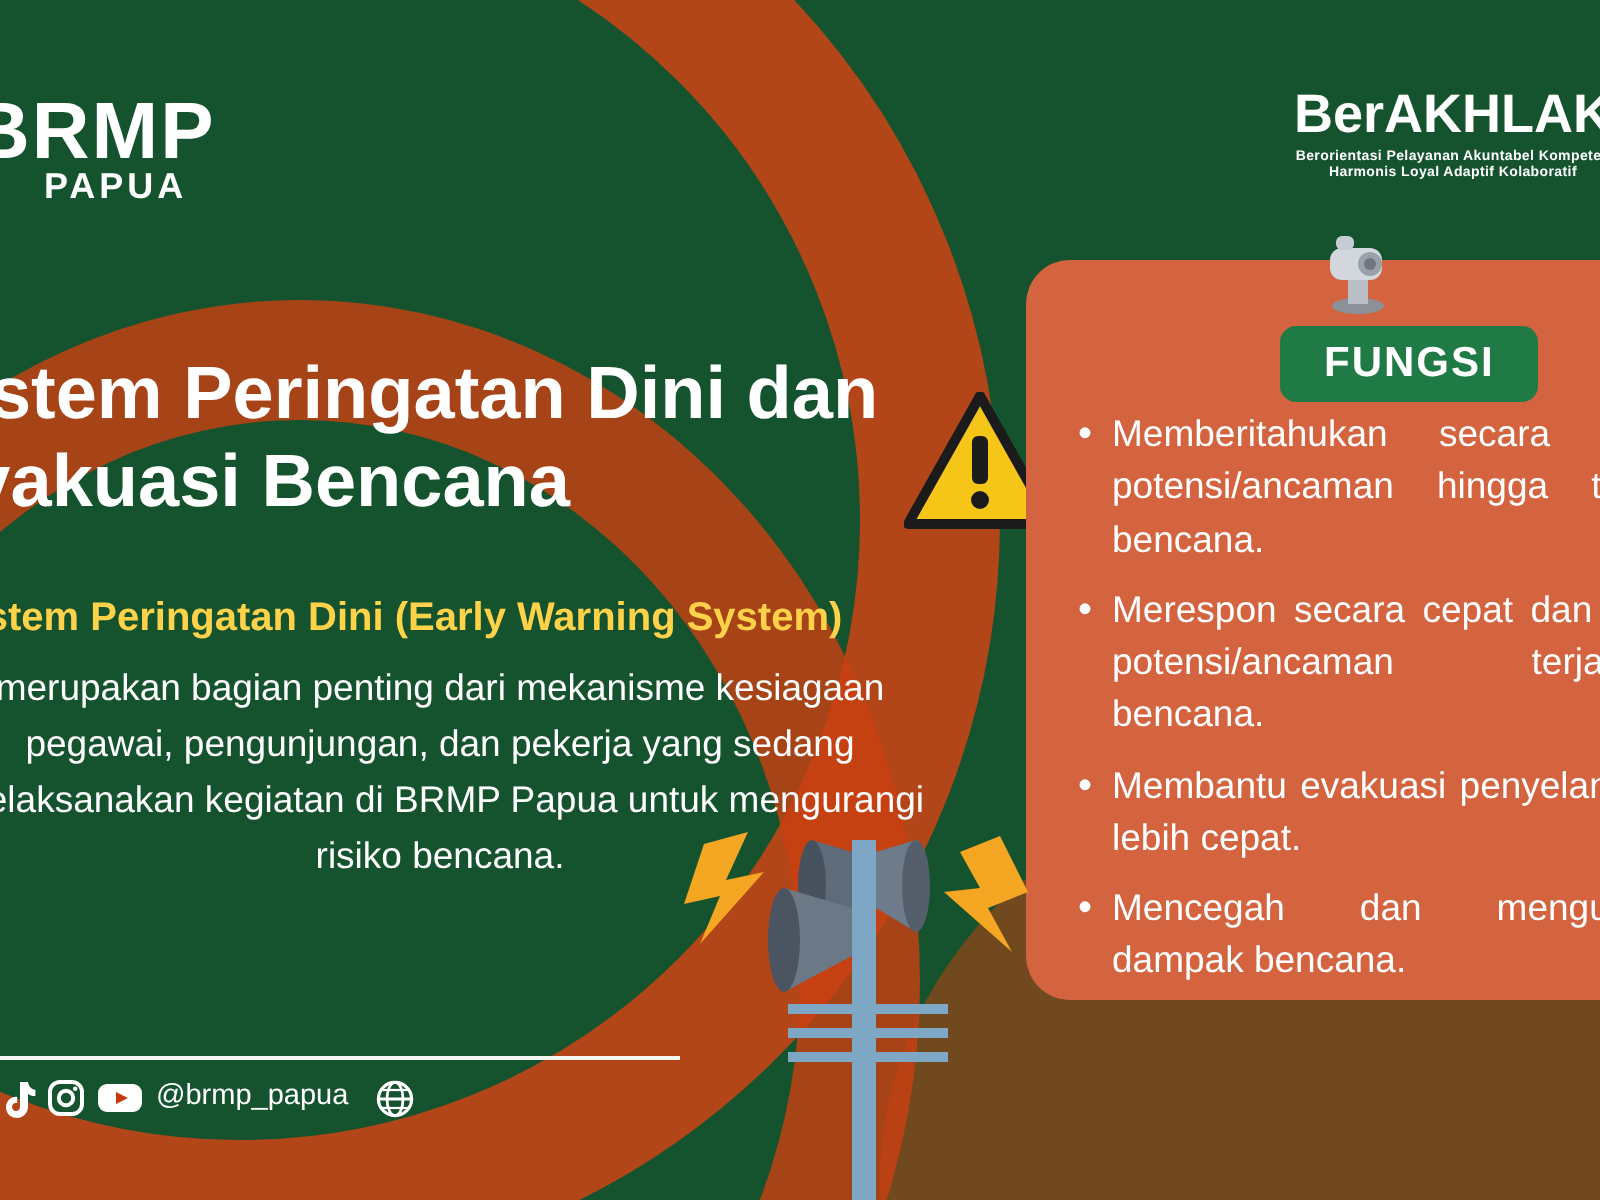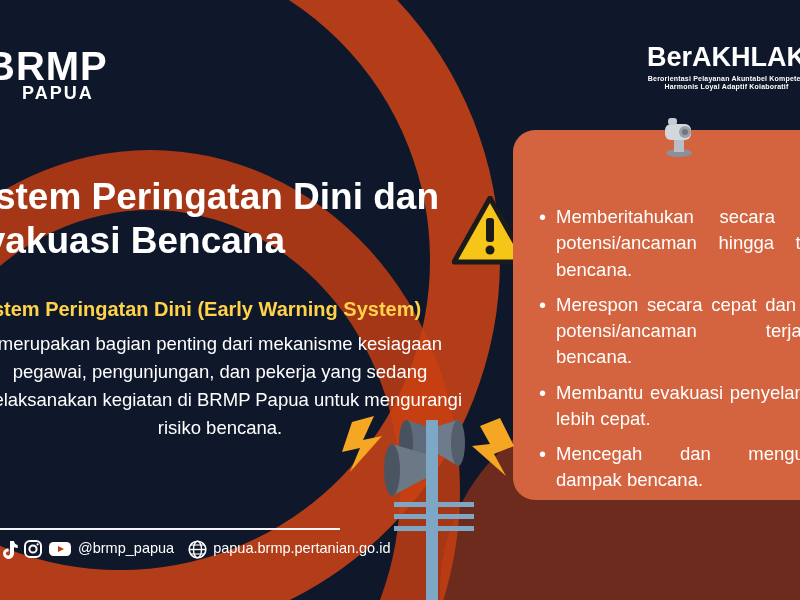--- a/index.html
+++ b/index.html
@@ -10,21 +10,21 @@
     width: 800px;
     height: 600px;
     overflow: hidden;
     font-family: "Liberation Sans", sans-serif;
     background: #c0390f;
   }
   .poster {
     position: relative;
     width: 800px;
     height: 600px;
-    background: #0f172a;
+    background: #14532d;
     overflow: hidden;
   }
   
   .swoosh-1 {
     position: absolute;
     left: -260px;
     top: -120px;
     width: 620px;
     height: 620px;
     border-radius: 50%;
@@ -267,20 +267,21 @@
     <svg width="48" height="46" viewBox="0 0 48 46">
       <ellipse cx="24" cy="41" rx="13" ry="4" fill="#8c9199"></ellipse>
       <rect x="19" y="26" width="10" height="14" fill="#b9bfc7"></rect>
       <rect x="10" y="12" width="26" height="16" rx="6" fill="#d3d8de"></rect>
       <circle cx="30" cy="20" r="6" fill="#9aa1a9"></circle>
       <circle cx="30" cy="20" r="3" fill="#6f767f"></circle>
       <rect x="13" y="6" width="9" height="7" rx="3" fill="#c6ccd3"></rect>
     </svg>
   </div>
 
+  <div class="fungsi-badge">FUNGSI</div>
 
   <ul class="fungsi-list">
     <li>Memberitahukan secara cepat potensi/ancaman hingga terjadi bencana.</li>
     <li>Merespon secara cepat dan tepat potensi/ancaman terjadinya bencana.</li>
     <li>Membantu evakuasi penyelamatan lebih cepat.</li>
     <li>Mencegah dan mengurangi dampak bencana.</li>
   </ul>
 
   <div class="tower">
     <svg width="210" height="190" viewBox="0 0 210 190">
@@ -328,16 +329,15 @@
     <span class="handle">@brmp_papua</span>
     <span class="ic">
       <svg width="19" height="19" viewBox="0 0 19 19">
           <circle cx="9.5" cy="9.5" r="8.3" fill="none" stroke="#ffffff" stroke-width="1.6"></circle>
           <ellipse cx="9.5" cy="9.5" rx="4" ry="8.3" fill="none" stroke="#ffffff" stroke-width="1.4"></ellipse>
           <line x1="1.2" y1="9.5" x2="17.8" y2="9.5" stroke="#ffffff" stroke-width="1.4"></line>
           <line x1="2.6" y1="5" x2="16.4" y2="5" stroke="#ffffff" stroke-width="1.1"></line>
           <line x1="2.6" y1="14" x2="16.4" y2="14" stroke="#ffffff" stroke-width="1.1"></line>
         </svg>
     </span>
-    <span class="site">papua.brmp.pertanian.go.id</span>
   </div>
 
 </div>
 
 </body></html>

